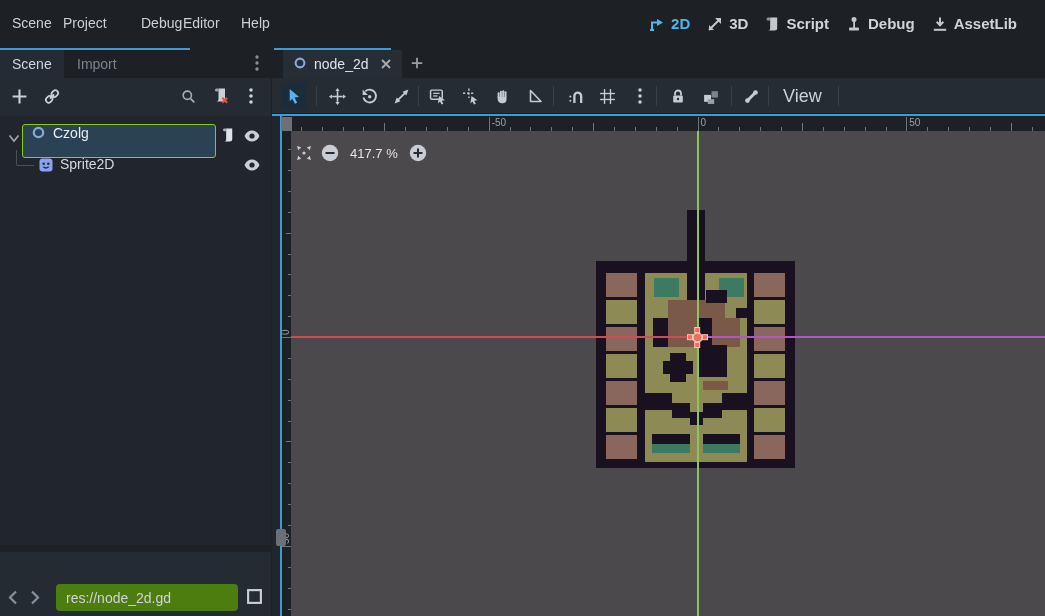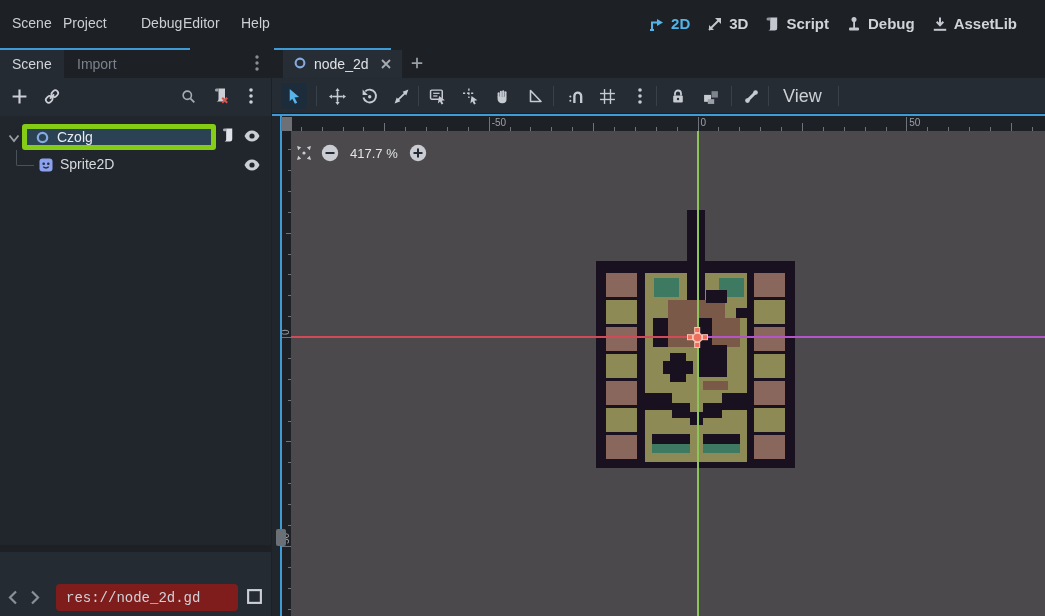--- a/index.html
+++ b/index.html
@@ -23,29 +23,29 @@
   .tab.inactive { color:#7c828d; }
   .accent-line { position:absolute; top:0; height:2px; background:#3f9bd5; }
   .dots-v { position:absolute; width:16px; height:18px; }
 
   
   .scene-dock { position:absolute; left:0; top:48px; width:271px; height:497px; background:#252b33; }
   .scene-toolbar { position:absolute; left:0; top:30px; width:271px; height:38px; background:#252b33; }
   .filter-input { position:absolute; left:72px; top:5px; width:128px; height:27px; background:#191d23; border:none; border-radius:4px; color:#c8ccd2; font-size:13px; padding:0 24px 0 10px; outline:none; font-family:inherit; }
   .filter-input::placeholder { color:#6f7680; }
   .tree { position:absolute; left:0; top:68px; width:271px; height:429px; background:#21262c; }
-  .rename-box { position:absolute; left:22px; top:8px; width:194px; height:26px; background:#2a4254; border:5px solid #84cc16; border-radius:3px; display:flex; align-items:flex-end; }
+  .rename-box { position:absolute; left:22px; top:8px; width:194px; height:34px; background:#2a4254; border:1px solid #84cc16; border-radius:3px; display:flex; align-items:flex-start; }
   .rename-input { background:transparent; border:none; outline:none; color:#e9ebee; font-size:14px; font-family:inherit; width:150px; }
   .tree-label { font-size:14px; color:#d6d9dd; }
   .branch { position:absolute; left:16px; top:34px; width:18px; height:16px; border-left:1px solid #4a515b; border-bottom:1px solid #4a515b; border-bottom-left-radius:2px; }
 
   
   .fs-dock { position:absolute; left:0; top:552px; width:271px; height:64px; background:#252b33; }
   .fs-nav { position:absolute; left:0; top:30px; width:271px; height:34px; }
-  .path-input { position:absolute; left:56px; top:2px; width:182px; height:27px; background:#7f1d1d; border:none; border-radius:4px; color:#cfd3d8; font-size:14px; padding:0 10px; outline:none; font-family:Liberation Mono, monospace; }
+  .path-input { position:absolute; left:56px; top:2px; width:182px; height:27px; background:#4d7c0f; border:none; border-radius:4px; color:#cfd3d8; font-size:14px; padding:0 10px; outline:none; font-family:Liberation Sans, sans-serif; }
 
   
   .main { position:absolute; left:272px; top:48px; width:773px; height:568px; background:#252b33; }
   .main-tab { position:absolute; left:11px; top:2px; height:28px; background:#272d35; display:flex; align-items:center; gap:7px; padding:0 10px; font-size:14px; color:#dfe2e6; }
   .vtoolbar { position:absolute; left:0; top:31px; width:773px; height:35px; background:#262c34; border-bottom:1px solid #1a1e23; }
   .tool { position:absolute; top:4px; width:26px; height:26px; display:flex; align-items:center; justify-content:center; border-radius:3px; }
   .tool.pressed { background:#1d2c3a; }
   .tsep { position:absolute; top:7px; width:1px; height:20px; background:#394049; }
   .view-btn { position:absolute; top:4px; height:26px; line-height:26px; font-size:18px; color:#ccd0d5; padding:0 6px; }
 

